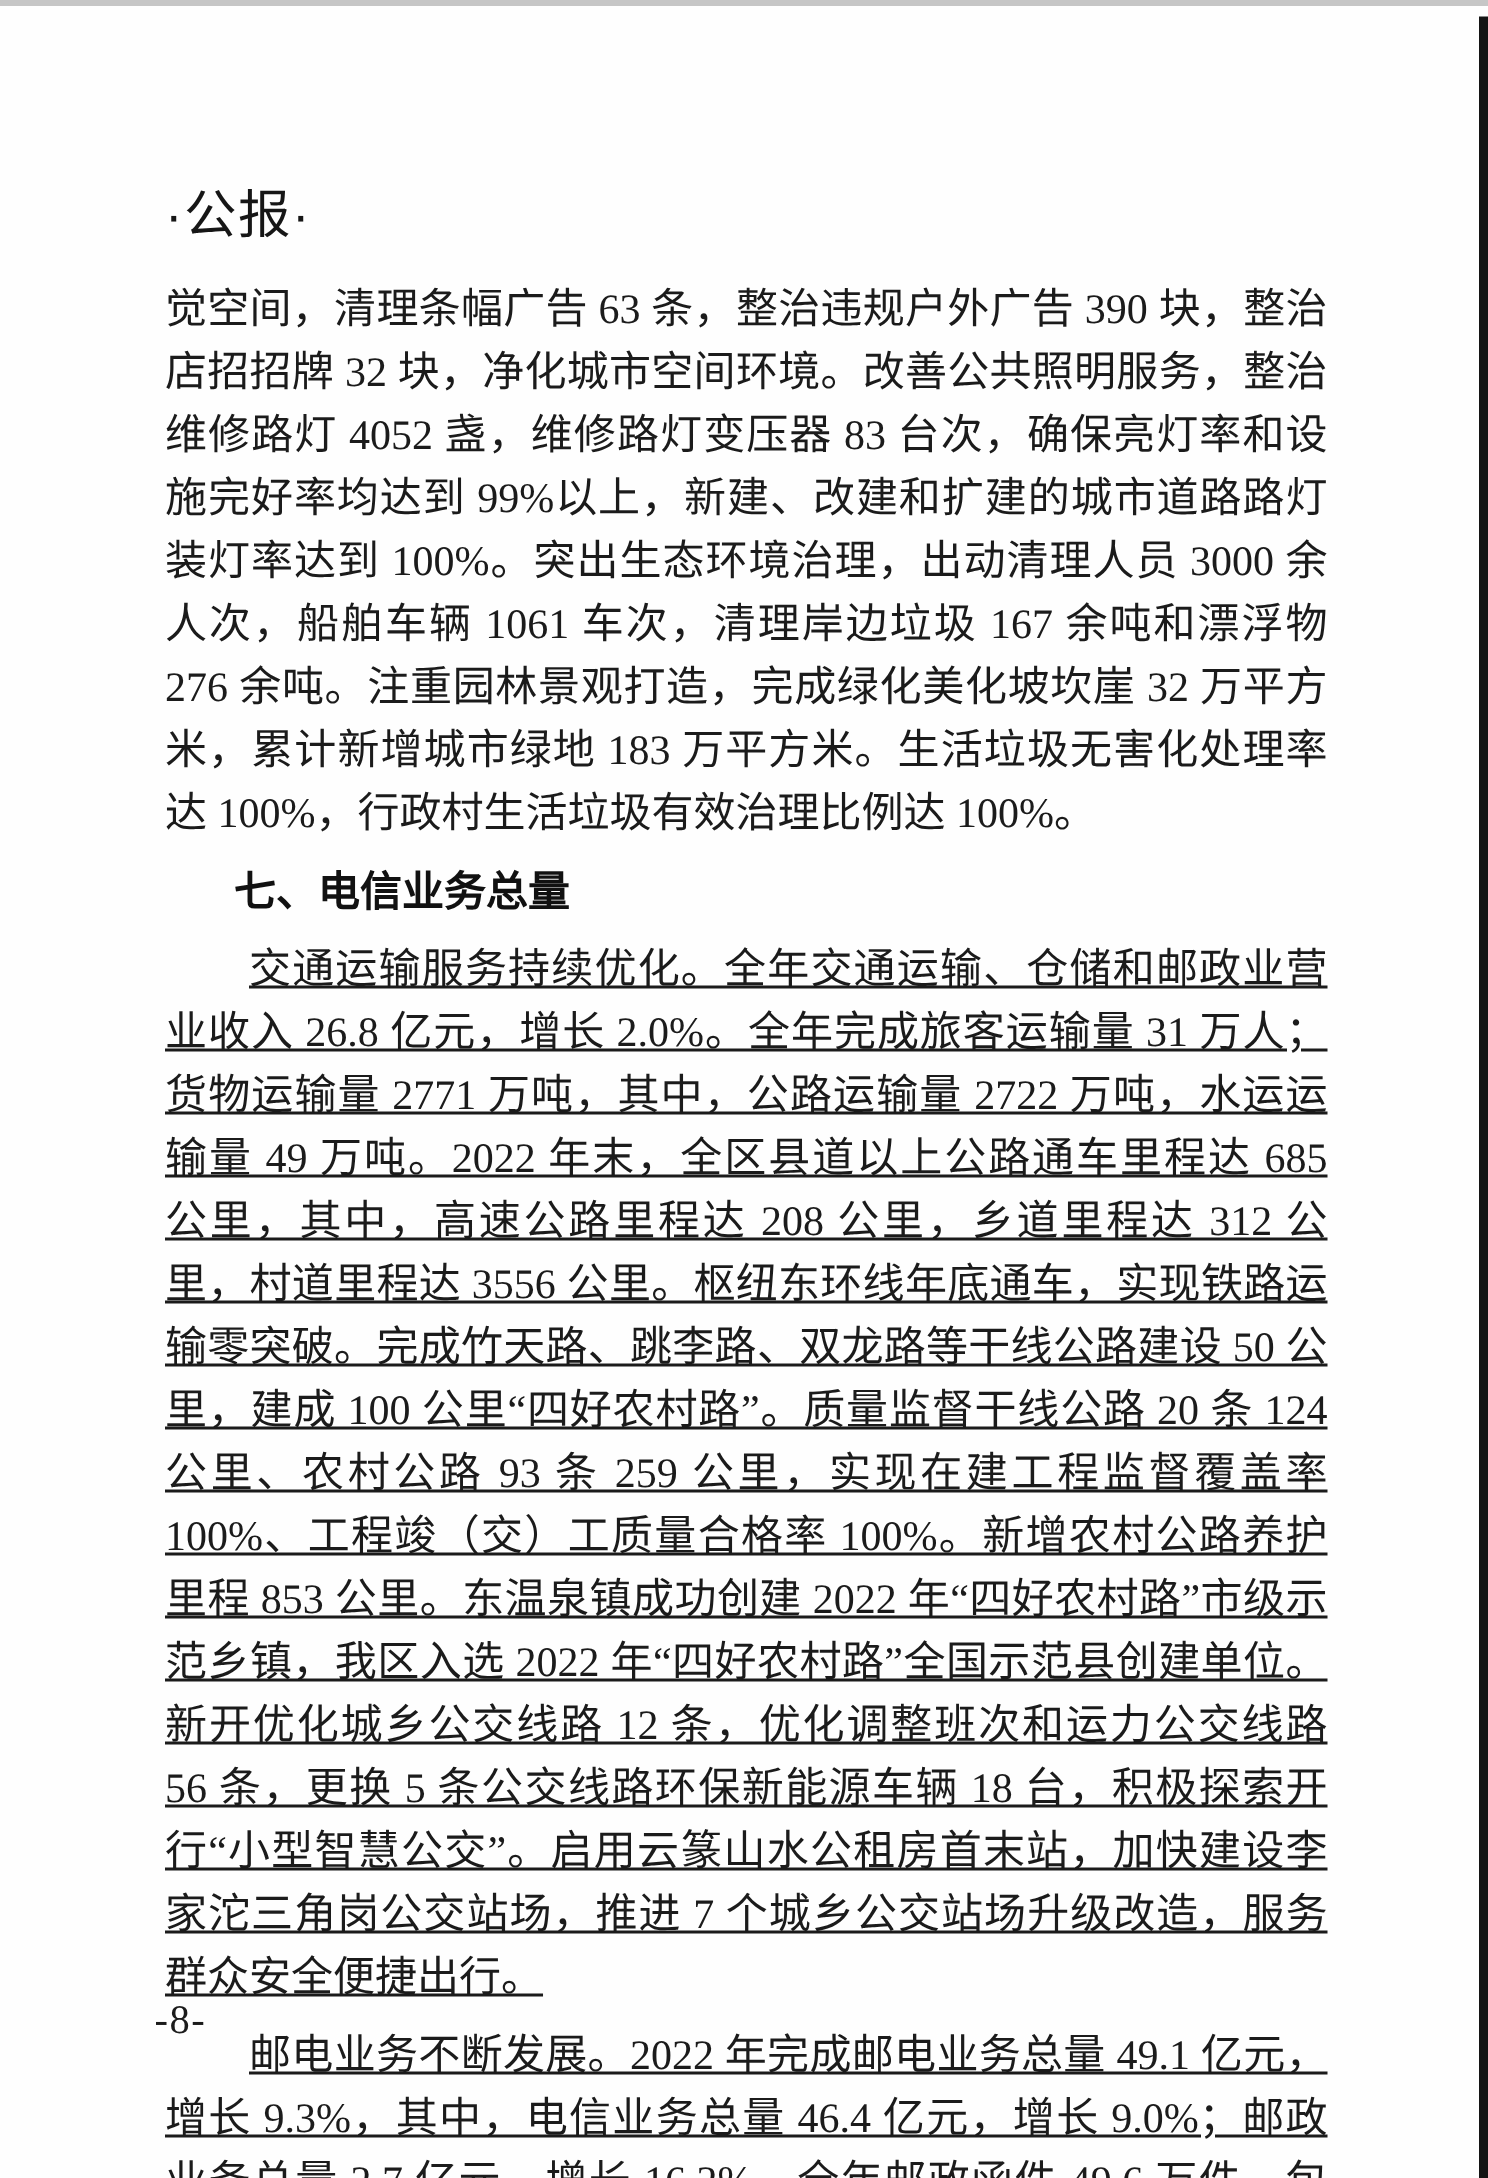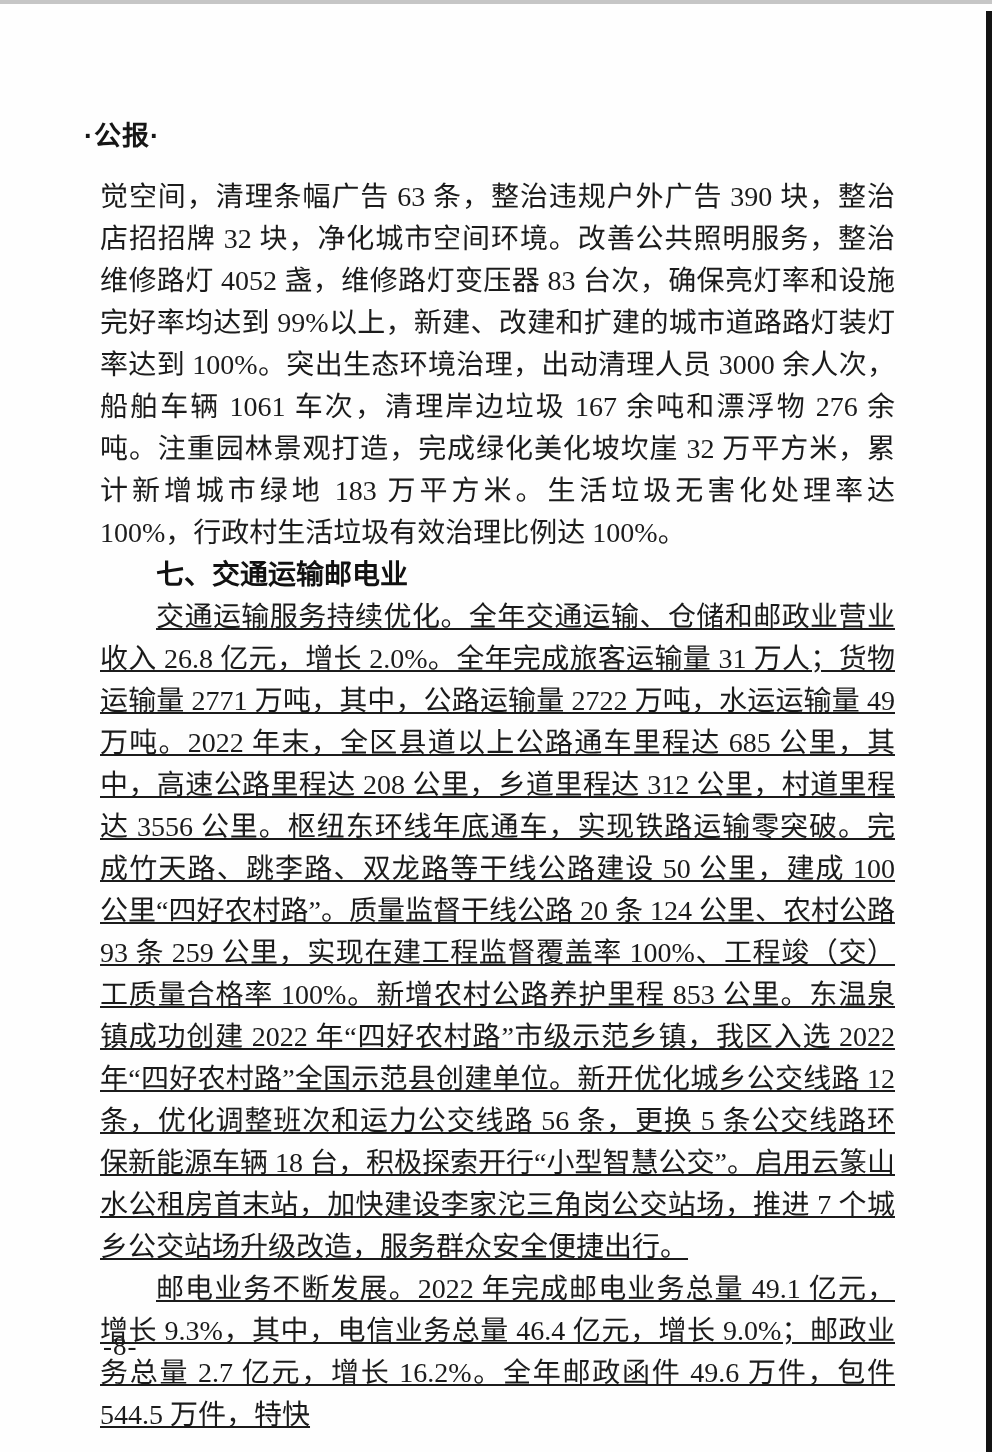--- a/index.html
+++ b/index.html
@@ -23,36 +23,36 @@
     background: #c6c6c6;
   }
   .edge-right {
     position: absolute;
     top: 11px; right: 0; bottom: 0;
     width: 6px;
     background: #141414;
   }
   .doc-header {
     position: absolute;
-    left: 84px;
+    left: 110px;
     top: 114px;
     font-family: "Liberation Sans", "DejaVu Sans", sans-serif;
-    font-weight: 700;
-    font-size: 27px;
+    font-weight: 400;
+    font-size: 35px;
     letter-spacing: 1px;
     color: #161616;
   }
   .content {
     position: absolute;
     left: 100px;
     top: 176px;
     width: 795px;
   }
   .para {
-    margin: 0;
+    margin: 10px;
     font-size: 28px;
     line-height: 42px;
     text-align: justify;
     color: #1b1b1b;
   }
   .para.indent {
     text-indent: 2em;
     text-decoration: underline;
   }
   .heading {
@@ -78,20 +78,20 @@
 
 <div class="page">
 
   <div class="edge-top"></div>
   <div class="edge-right"></div>
 
   <div class="doc-header">·公报·</div>
 
   <div class="content">
     <p class="para">觉空间，清理条幅广告 63 条，整治违规户外广告 390 块，整治店招招牌 32 块，净化城市空间环境。改善公共照明服务，整治维修路灯 4052 盏，维修路灯变压器 83 台次，确保亮灯率和设施完好率均达到 99%以上，新建、改建和扩建的城市道路路灯装灯率达到 100%。突出生态环境治理，出动清理人员 3000 余人次，船舶车辆 1061 车次，清理岸边垃圾 167 余吨和漂浮物 276 余吨。注重园林景观打造，完成绿化美化坡坎崖 32 万平方米，累计新增城市绿地 183 万平方米。生活垃圾无害化处理率达 100%，行政村生活垃圾有效治理比例达 100%。</p>
-    <p class="heading">七、交通运输邮电业</p>
+    <p class="heading">七、电信业务总量</p>
     <p class="para indent">交通运输服务持续优化。全年交通运输、仓储和邮政业营业收入 26.8 亿元，增长 2.0%。全年完成旅客运输量 31 万人；货物运输量 2771 万吨，其中，公路运输量 2722 万吨，水运运输量 49 万吨。2022 年末，全区县道以上公路通车里程达 685 公里，其中，高速公路里程达 208 公里，乡道里程达 312 公里，村道里程达 3556 公里。枢纽东环线年底通车，实现铁路运输零突破。完成竹天路、跳李路、双龙路等干线公路建设 50 公里，建成 100 公里“四好农村路”。质量监督干线公路 20 条 124 公里、农村公路 93 条 259 公里，实现在建工程监督覆盖率 100%、工程竣（交）工质量合格率 100%。新增农村公路养护里程 853 公里。东温泉镇成功创建 2022 年“四好农村路”市级示范乡镇，我区入选 2022 年“四好农村路”全国示范县创建单位。新开优化城乡公交线路 12 条，优化调整班次和运力公交线路 56 条，更换 5 条公交线路环保新能源车辆 18 台，积极探索开行“小型智慧公交”。启用云篆山水公租房首末站，加快建设李家沱三角岗公交站场，推进 7 个城乡公交站场升级改造，服务群众安全便捷出行。</p>
     <p class="para indent">邮电业务不断发展。2022 年完成邮电业务总量 49.1 亿元，增长 9.3%，其中，电信业务总量 46.4 亿元，增长 9.0%；邮政业务总量 2.7 亿元，增长 16.2%。全年邮政函件 49.6 万件，包件 544.5 万件，特快</p>
   </div>
 
   <div class="page-number">-8-</div>
 
 </div>
 
 </body></html>

